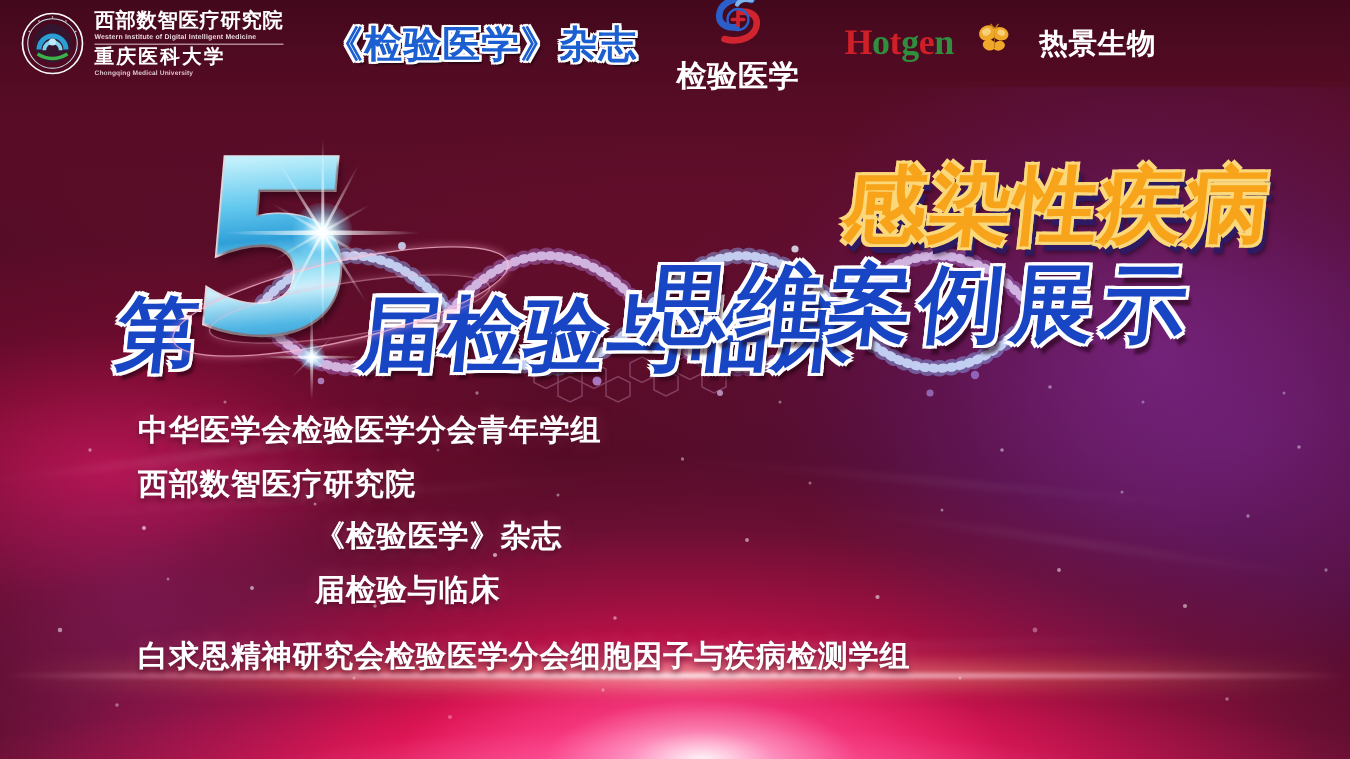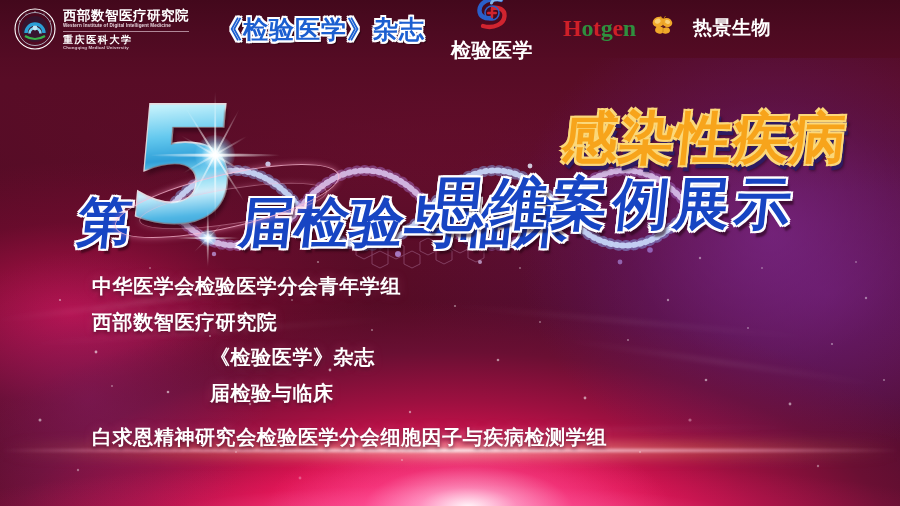--- a/index.html
+++ b/index.html
@@ -75,42 +75,42 @@
   }
   .logo-group{ display:flex; align-items:center; }
 
   
   .cqmu{ display:flex; align-items:center; gap:7px; }
   .cqmu-seal{ width:42px; height:42px; flex:0 0 42px; position:relative; }
   .cqmu-txt{ display:flex; flex-direction:column; justify-content:center; }
   .cqmu-cn{ font-size:13.5px; font-weight:700; color:#fff; letter-spacing:.5px; line-height:1.05; white-space:nowrap;}
   .cqmu-en{ font-size:4.6px; font-weight:700; color:#e9d7df; letter-spacing:.12px; line-height:1.25; white-space:nowrap; margin-top:1px;}
   .cqmu-rule{ height:1px; background:#c9a6b6; margin:2px 0 1.5px; opacity:.8;}
-  .cqmu-cn2{ font-size:10px; font-weight:700; color:#fff; letter-spacing:1.6px; line-height:1.1; white-space:nowrap;}
+  .cqmu-cn2{ font-size:13px; font-weight:700; color:#fff; letter-spacing:1.6px; line-height:1.1; white-space:nowrap;}
   .cqmu-en2{ font-size:4.4px; font-weight:700; color:#dcc4cf; letter-spacing:.1px; line-height:1.2; white-space:nowrap;}
 
   
   .jcyx-title{
     font-size:25px; font-weight:700; color:#1c5fd0;
     -webkit-text-stroke:0px;
     text-shadow:
       -1.6px -1.6px 0 #fff, 1.6px -1.6px 0 #fff, -1.6px 1.6px 0 #fff, 1.6px 1.6px 0 #fff,
       -1.6px 0 0 #fff, 1.6px 0 0 #fff, 0 -1.6px 0 #fff, 0 1.6px 0 #fff,
       2.5px 2.5px 1px rgba(0,0,0,.45);
     white-space:nowrap; letter-spacing:1px;
     font-family:"DejaVu Sans",sans-serif;
   }
 
   
   .jyyx{ display:flex; align-items:center; gap:6px;flex-direction:column; }
   .jyyx-mark{ width:36px; height:36px; position:relative; flex:0 0 36px;}
   .jyyx-name{ font-size:20px; font-weight:700; color:#fff; white-space:nowrap; letter-spacing:.5px;}
 
   
-  .hotgen{ display:flex; align-items:flex-start; gap:17px; }
+  .hotgen{ display:flex; align-items:center; gap:17px; }
   .hotgen-word{ font-family:"Liberation Serif","DejaVu Serif",serif; font-size:24px; font-weight:700; white-space:nowrap; letter-spacing:-.3px;}
   .hotgen-word .h{ color:#cf1f28; }
   .hotgen-word .o{ color:#2f8f3e; }
   .hotgen-word .t{ color:#cf1f28; }
   .hotgen-word .g{ color:#2f8f3e; }
   .hotgen-word .e{ color:#cf1f28; }
   .hotgen-word .n{ color:#2f8f3e; }
   .butterfly{ width:24px; height:22px; position:relative; margin:0 1px 6px -2px;}
   .hotgen-cn{ font-size:19px; font-weight:700; color:#fff; white-space:nowrap; letter-spacing:.5px;}
 

